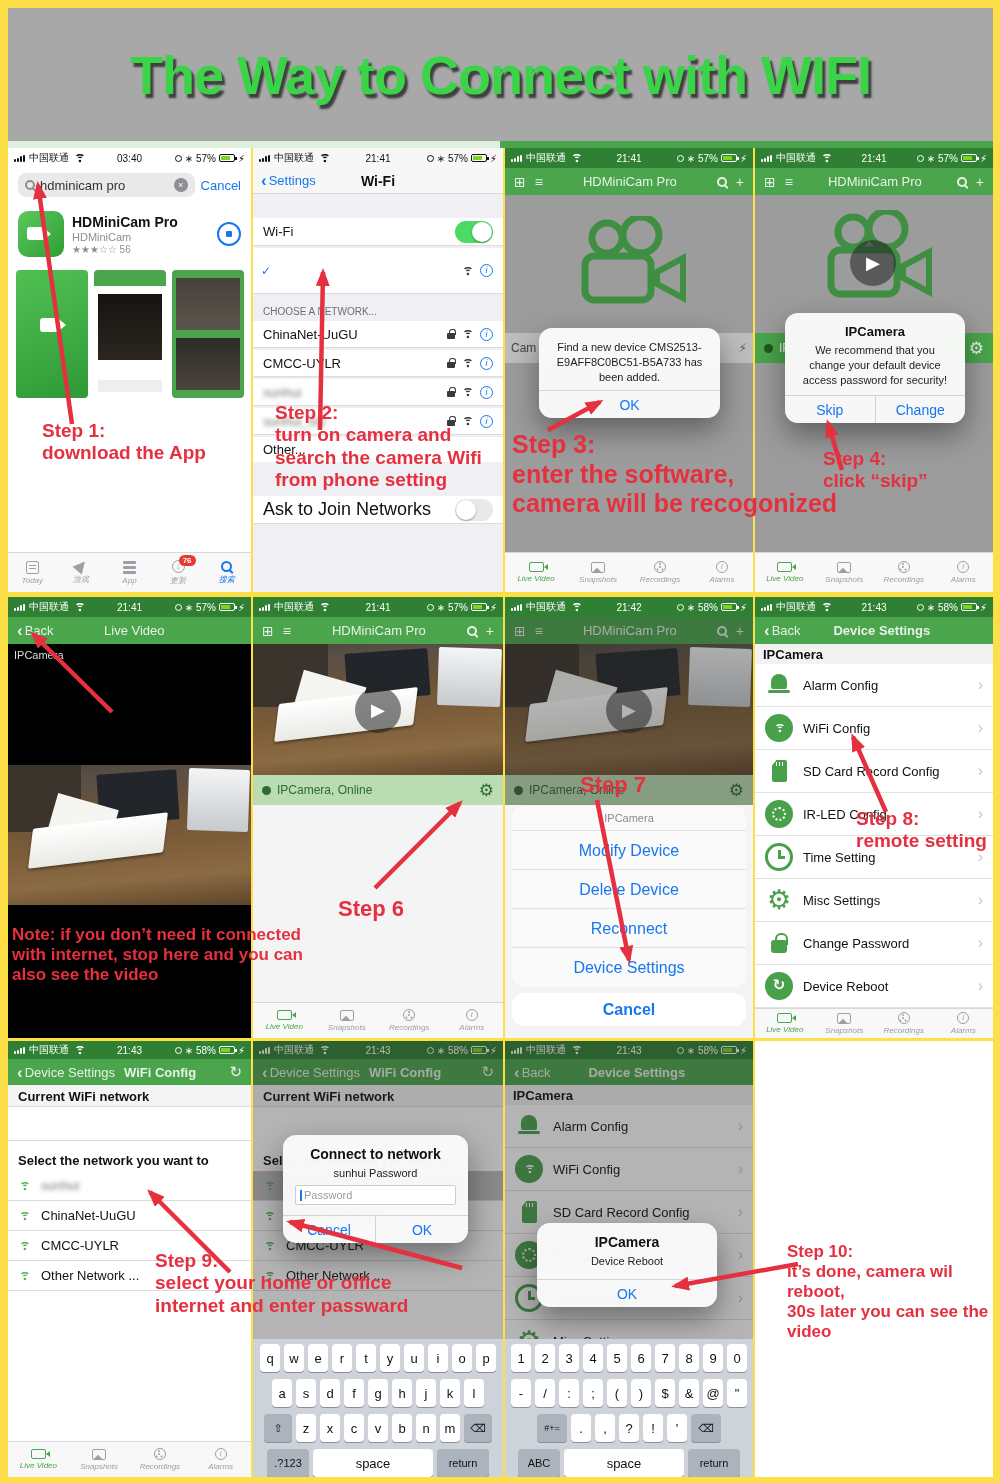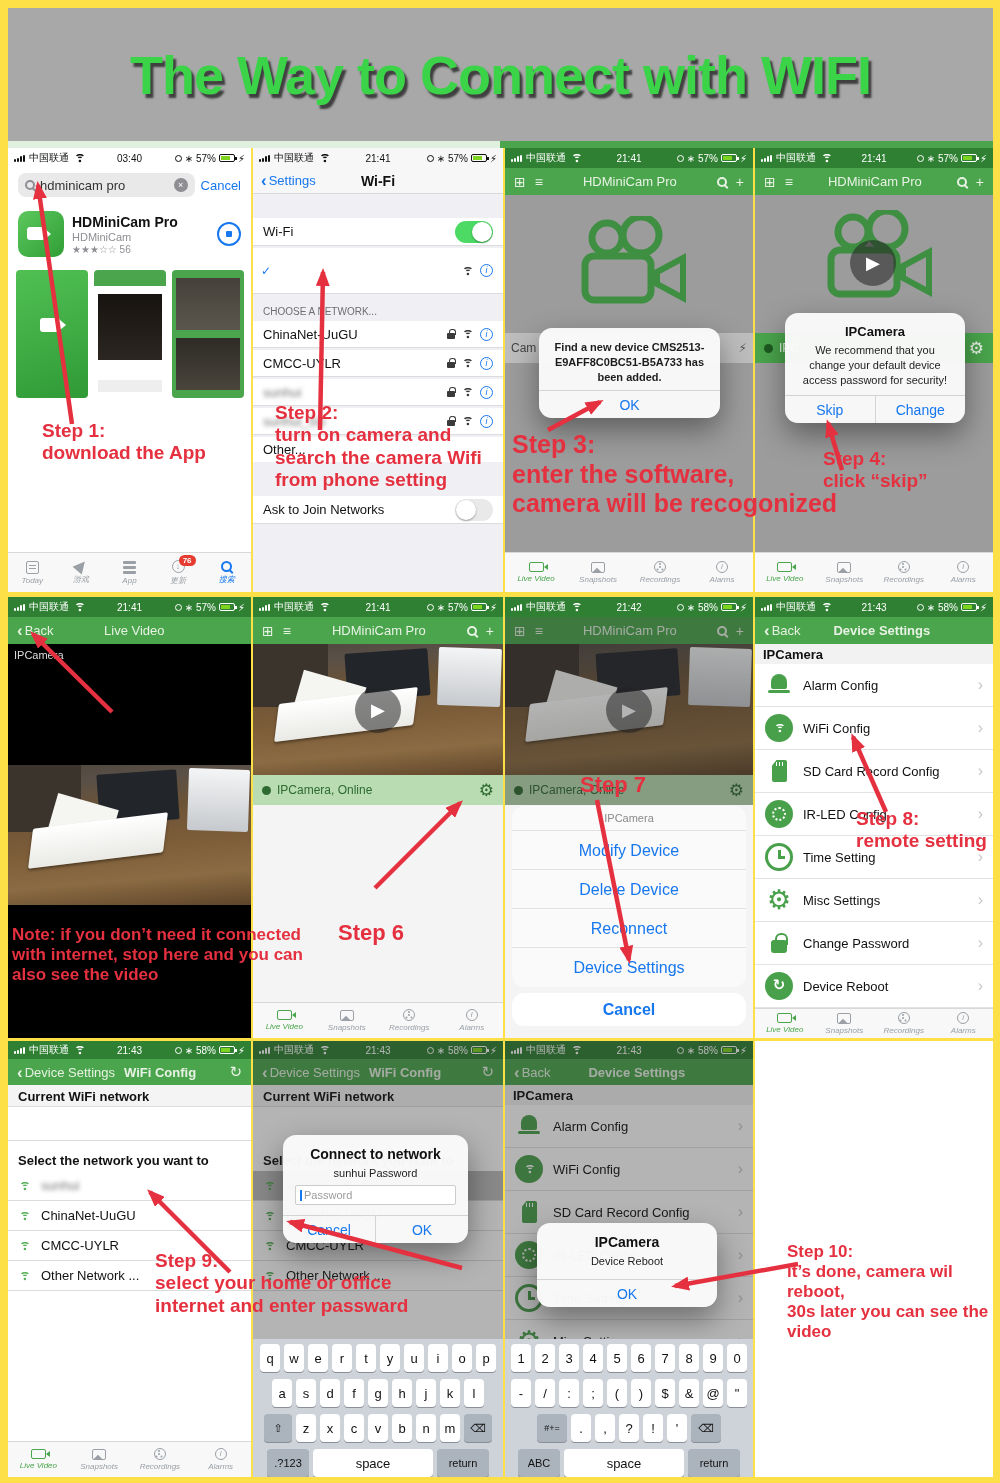--- a/index.html
+++ b/index.html
@@ -310,21 +310,21 @@
             <i></i>
             <b></b>
           </span>
           <span class="inf">i</span>
         </span>
     </div>
     <div class="row" style="top:289px;height:25px">
       <span style="font-size:13px">Other...</span>
     </div>
     <div class="row hl" style="top:348px;height:28px">
-      <span style="font-size:13px">Ask to Join Networks</span>
+      <span style="font-size:18px">Ask to Join Networks</span>
         <span class="tg off" style="margin-left:auto"></span>
     </div>
   </div>
 
   <div class="phone" style="left:505px;top:148px;width:248px;height:444px;background:#9c9c9c">
     <div class="sbar grn">
       <span class="sig">
           <b></b>
           <b></b>
           <b></b>
@@ -358,21 +358,21 @@
           <circle cx="72" cy="19" r="18" fill="none" stroke="#3f8f43" stroke-width="7"></circle>
           <rect x="16" y="40" width="66" height="44" rx="9" fill="none" stroke="#3f8f43" stroke-width="7"></rect>
           <path d="M88 56 L114 42 V82 L88 68 Z" fill="none" stroke="#3f8f43" stroke-width="6"></path>
         </svg>
     </div>
     <div style="position:absolute;left:0;right:0;top:185px;height:30px;background:#bdbdbd;display:flex;align-items:center;padding:0 6px;color:#444;font-size:12px">
       <span>Cam</span>
         <span style="margin-left:auto;color:#555">⚡</span>
     </div>
     <div class="dlg" style="left:34px;top:180px;width:181px;height:90px">
-      <div class="bd" style="padding-top:12px;font-weight:bold">Find a new device CMS2513-E9AFF8C0BC51-B5A733 has been added.</div>
+      <div class="bd" style="padding-top:12px;font-weight:normal">Find a new device CMS2513-E9AFF8C0BC51-B5A733 has been added.</div>
       <div class="btns">
           <span>OK</span>
         </div>
     </div>
     <div class="tabbar" style="height:40px">
       <span class="tab act">
           <span class="tic cam-ic"></span>
           <i>Live Video</i>
         </span>
       <span class="tab">
@@ -1056,21 +1056,21 @@
 search the camera Wifi
 from phone setting</div>
   <div class="stp" style="left:512px;top:430px;font-size:25px">Step 3:
 enter the software,
 camera will be recogonized</div>
   <div class="stp" style="left:823px;top:448px;font-size:19px">Step 4:
 click “skip”</div>
   <div class="stp" style="left:12px;top:925px;font-size:17px">Note: if you don’t need it connected
 with internet, stop here and you can
 also see the video</div>
-  <div class="stp" style="left:338px;top:920px;font-size:22px">Step 6</div>
+  <div class="stp" style="left:338px;top:896px;font-size:22px">Step 6</div>
   <div class="stp" style="left:580px;top:772px;font-size:22px">Step 7</div>
   <div class="stp" style="left:856px;top:808px;font-size:19px">Step 8:
 remote setting</div>
   <div class="stp" style="left:155px;top:1250px;font-size:19px">Step 9:
 select your home or office
 internet and enter passward</div>
   <div class="stp" style="left:787px;top:1242px;font-size:17px">Step 10:
 it’s done, camera wil reboot,
 30s later  you can see the video</div>
 

